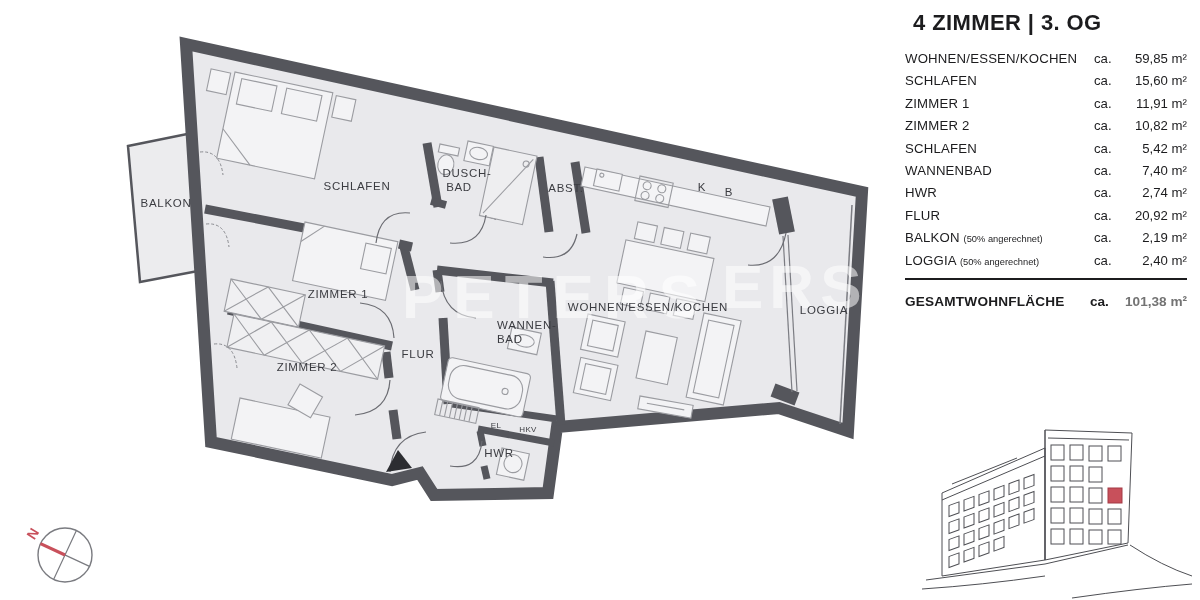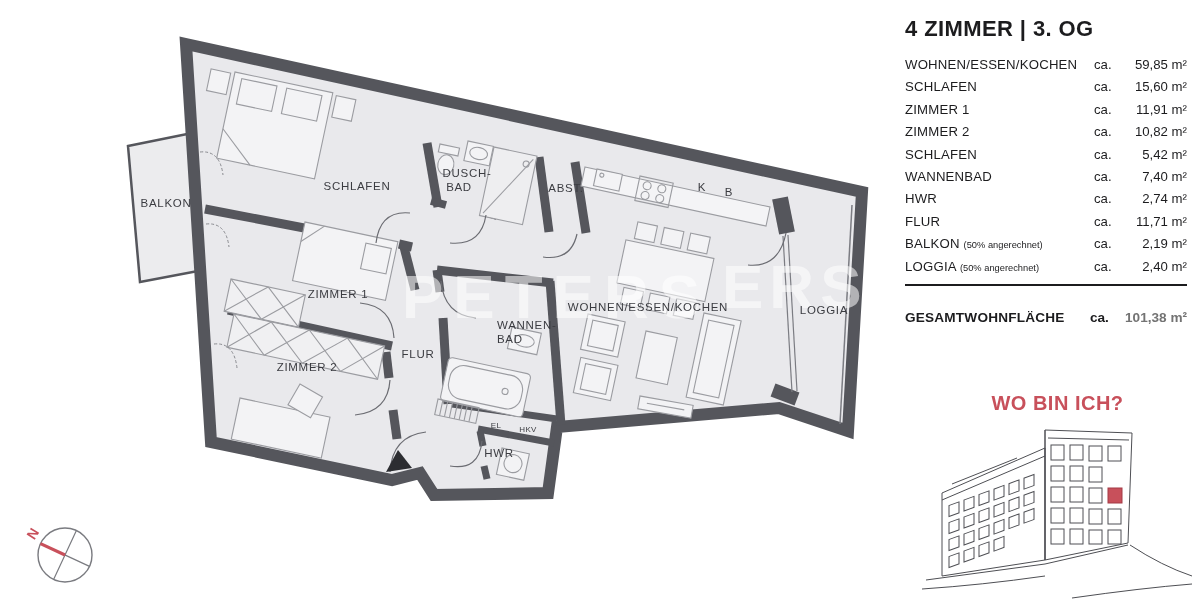--- a/index.html
+++ b/index.html
@@ -1,28 +1,28 @@
 <!DOCTYPE html>
 <html><head>
 <meta charset="utf-8">
 <style>
   html,body{margin:0;padding:0;background:#ffffff;}
   #stage{position:relative;width:1200px;height:600px;overflow:hidden;background:#ffffff;
          font-family:"Liberation Sans", sans-serif;}
   #plan-svg{position:absolute;left:0;top:0;}
   
   .panel{position:absolute;left:905px;top:0;width:282px;color:#1c1c1e;}
-  .title{font-size:22px;font-weight:700;letter-spacing:.4px;margin:0;padding-top:16px;white-space:nowrap;}
+  .title{font-size:22px;font-weight:700;letter-spacing:.4px;margin:8px;padding-top:2px;white-space:nowrap;}
   .rows{margin-top:15px;}
   .row{display:flex;align-items:baseline;height:22.4px;font-size:13.2px;}
   .rl{width:172px;letter-spacing:.2px;white-space:nowrap;}
   .rl .note{font-size:9.3px;letter-spacing:0;}
   .rc{width:36px;margin-left:17px;}
   .rv{flex:1;text-align:right;white-space:nowrap;}
-  .total{display:flex;align-items:flex-start;border-top:2px solid #1c1c1e;margin-top:3px;padding-top:24px;
+  .total{display:flex;align-items:flex-start;border-top:2px solid #1c1c1e;margin-top:3px;padding-top:14px;
          font-size:13.6px;font-weight:700;}
   .total .rl{width:172px;}
   .total .rv{color:#737373;}
   
   .locator-title{position:absolute;left:930px;top:392px;width:255px;text-align:center;
                  color:#c8505b;font-size:20px;font-weight:700;letter-spacing:.5px;}
   .building{position:absolute;left:922px;top:418px;}
   .compass{position:absolute;left:25px;top:515px;}
   
   text.rm{fill:#3b3c41;font-family:"Liberation Sans",sans-serif;font-size:11.5px;letter-spacing:.7px;font-weight:400;}
@@ -266,41 +266,40 @@
           <span class="rv">7,40 m²</span>
         </div>
       <div class="row">
           <span class="rl"><span>HWR</span> <span class="note"></span></span>
           <span class="rc">ca.</span>
           <span class="rv">2,74 m²</span>
         </div>
       <div class="row">
           <span class="rl"><span>FLUR</span> <span class="note"></span></span>
           <span class="rc">ca.</span>
-          <span class="rv">11,71 m²</span>
+          <span class="rv">20,92 m²</span>
         </div>
       <div class="row">
           <span class="rl"><span>BALKON</span> <span class="note">(50% angerechnet)</span></span>
           <span class="rc">ca.</span>
           <span class="rv">2,19 m²</span>
         </div>
       <div class="row">
           <span class="rl"><span>LOGGIA</span> <span class="note">(50% angerechnet)</span></span>
           <span class="rc">ca.</span>
           <span class="rv">2,40 m²</span>
         </div>
     </div>
     <div class="total">
       <span class="rl">GESAMTWOHNFLÄCHE</span>
       <span class="rc">ca.</span>
       <span class="rv">101,38 m²</span>
     </div>
   </div>
 
-  <div class="locator-title">WO BIN ICH?</div>
 
   <svg class="building" width="272" height="182" viewBox="0 0 272 182">
     <g stroke="#4e4f54" stroke-width="1" fill="none">
 
       <polygon points="123,12 210,15 206,125 123,142"></polygon>
       <path d="M123,12 L123,142"></path>
       <path d="M126,20 L207,22"></path>
 
       <g>
         <rect x="129" y="27" width="13" height="15"></rect>

